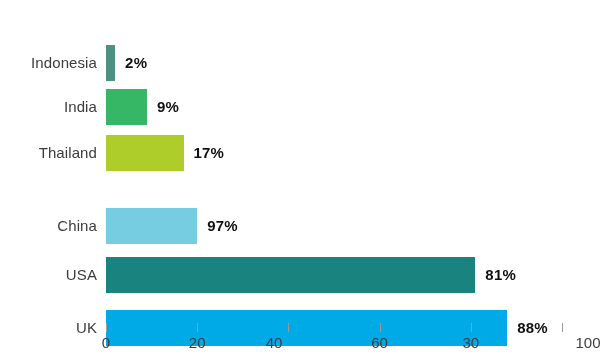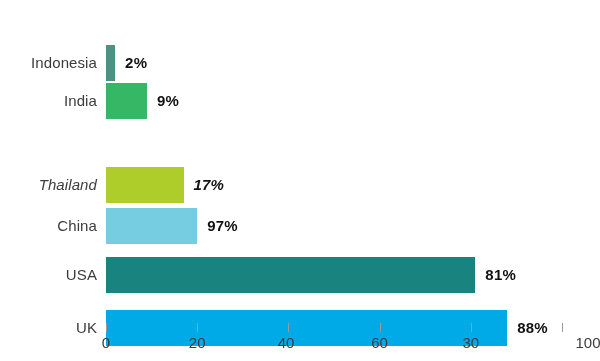--- a/index.html
+++ b/index.html
@@ -99,28 +99,28 @@
 
 <div id="chart-root">
   <div class="plot-area">
       <div class="bar-row" style="top: 4px;">
         <div class="cat-label">Indonesia</div>
         <div class="bar-track">
           <div class="bar" style="width: 9.12px; background: rgb(78, 145, 131);"></div>
           <div class="bar-value" style="left: 19.12px;">2%</div>
         </div>
       </div>
-      <div class="bar-row" style="top: 42px;">
+      <div class="bar-row" style="top: 48px;">
         <div class="cat-label">India</div>
         <div class="bar-track">
           <div class="bar" style="width: 41.04px; background: rgb(53, 183, 101);"></div>
           <div class="bar-value" style="left: 51.04px;">9%</div>
         </div>
       </div>
-      <div class="bar-row" style="top: 126px; font-style: italic;">
+      <div class="bar-row" style="top: 94px;">
         <div class="cat-label">Thailand</div>
         <div class="bar-track">
           <div class="bar" style="width: 77.52px; background: rgb(174, 205, 43);"></div>
           <div class="bar-value" style="left: 87.52px;">17%</div>
         </div>
       </div>
       <div class="bar-row" style="top: 167px;">
         <div class="cat-label">China</div>
         <div class="bar-track">
           <div class="bar" style="width: 91.2px; background: rgb(118, 204, 224);"></div>
@@ -141,21 +141,21 @@
           <div class="bar-value" style="left: 411.28px;">88%</div>
         </div>
       </div>
     </div>
   <div class="axis">
       <div class="tick-mark" style="left: 106px; background: rgb(154, 154, 154);"></div>
       <div class="tick-label" style="left: 106px;">0</div>
       <div class="tick-mark" style="left: 197.2px; background: rgb(154, 154, 154);"></div>
       <div class="tick-label" style="left: 197.2px;">20</div>
       <div class="tick-mark" style="left: 288.4px; background: rgb(154, 154, 154);"></div>
-      <div class="tick-label" style="left: 286px;">40</div>
+      <div class="tick-label" style="left: 274px;">40</div>
       <div class="tick-mark" style="left: 379.6px; background: rgb(154, 154, 154);"></div>
       <div class="tick-label" style="left: 379.6px;">60</div>
       <div class="tick-mark" style="left: 470.8px; background: rgb(154, 154, 154);"></div>
       <div class="tick-label" style="left: 470.8px;">30</div>
       <div class="tick-mark" style="left: 562px; background: rgb(154, 154, 154);"></div>
       <div class="tick-label" style="left: 588px;">100</div>
     </div>
 </div>
 
 </body></html>

